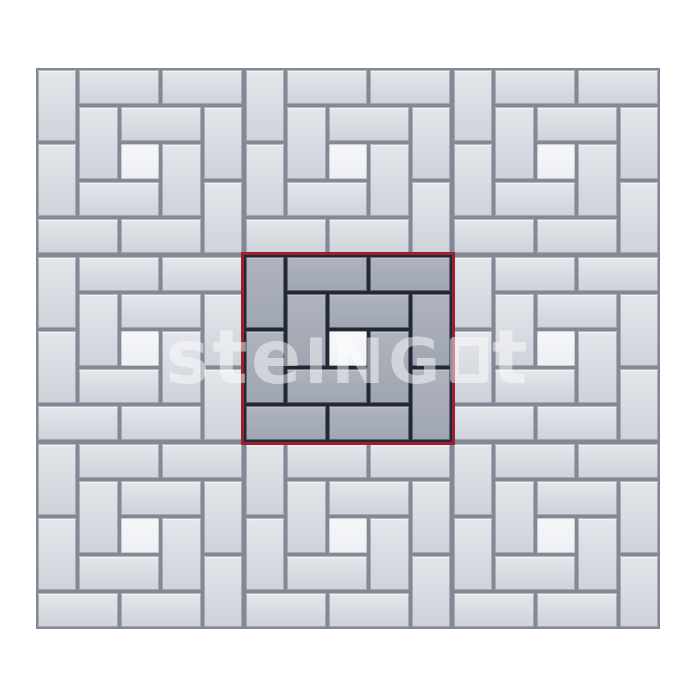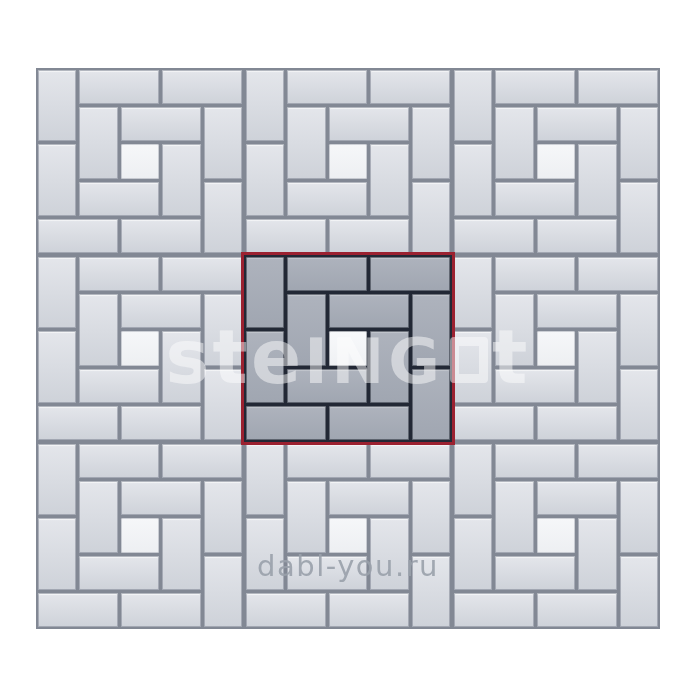--- a/index.html
+++ b/index.html
@@ -194,14 +194,13 @@
         <div class="brick" style="left: 1.5px; top: 151.1px; width: 80.2px; height: 34.4px;"></div>
         <div class="brick" style="left: 84.7px; top: 151.1px; width: 80.2px; height: 34.4px;"></div>
       </div>
     </div>
 
   <div class="wm-center">
     <span>ste</span><span class="wm-caps">ING</span><span class="wm-square"></span><span>t</span>
   </div>
 
 
-  <div class="wm-url">dabl-you.ru</div>
 </div>
 
 </body></html>

